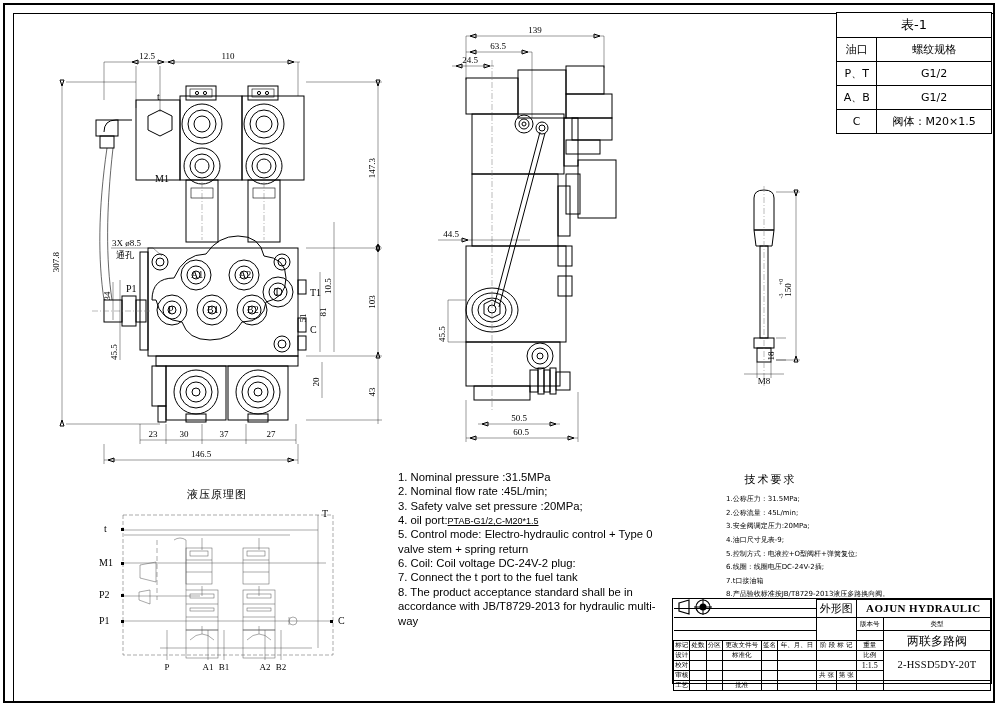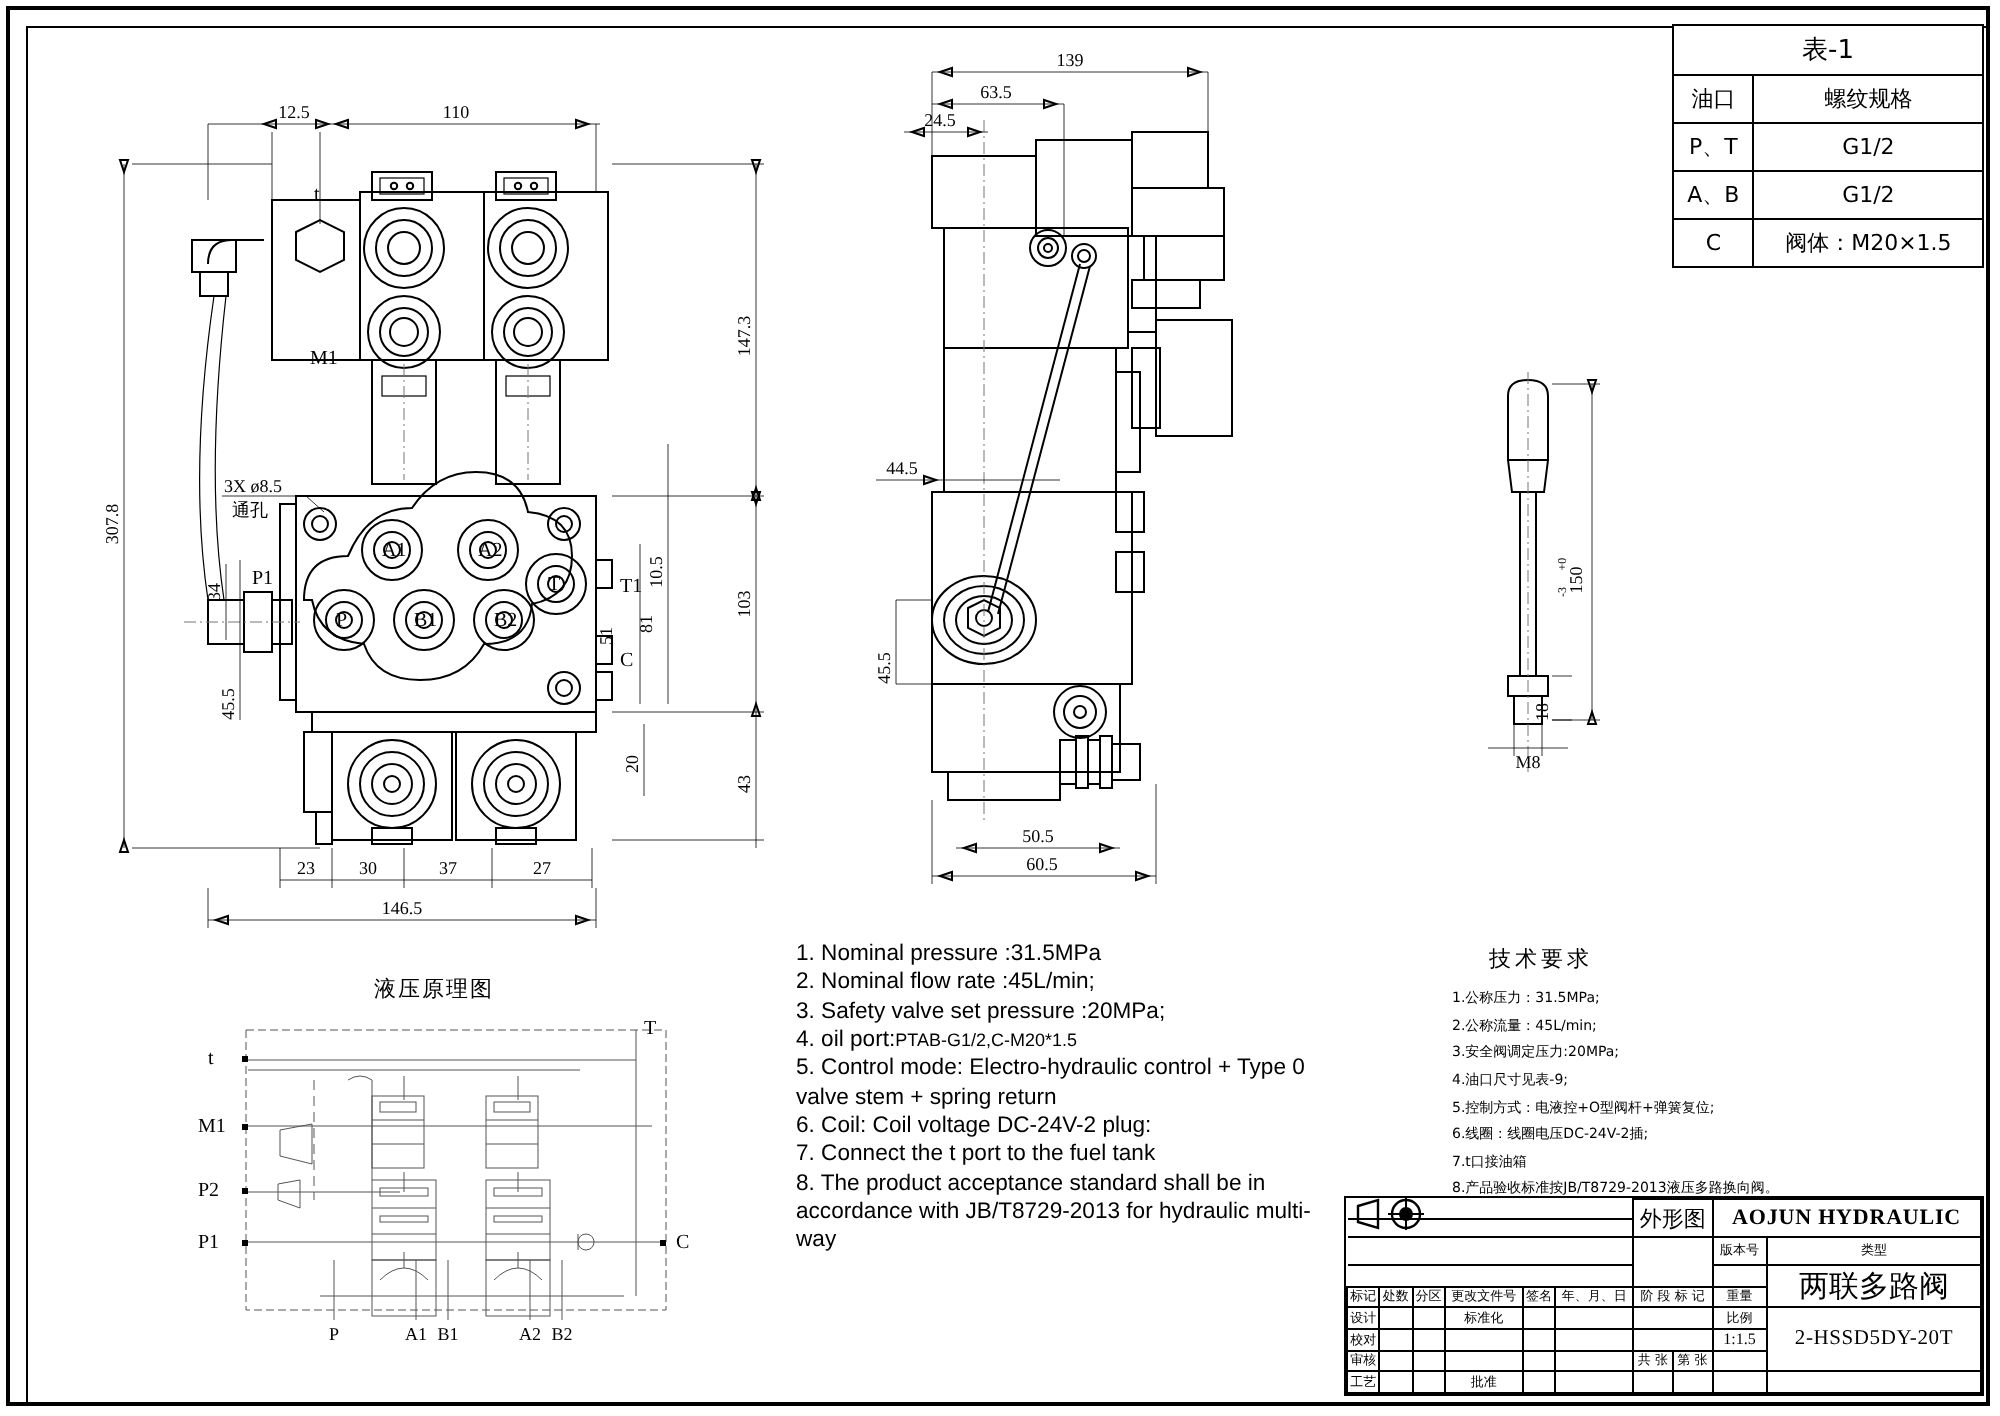--- a/index.html
+++ b/index.html
@@ -21,39 +21,39 @@
   .ctr{stroke:#777;fill:none;stroke-width:.5;stroke-dasharray:6 2 1 2;}
   
   .tbl1{position:absolute;left:836px;top:12px;width:156px;border:1.5px solid #000;
         border-collapse:collapse;background:#fff;}
   .tbl1 td{border:1px solid #000;text-align:center;font-family:"DejaVu Sans",sans-serif;
            font-size:11px;padding:3px 2px;height:17px;}
   .tbl1 .hd{font-size:13px;}
   
   .notes{position:absolute;left:398px;top:470px;width:265px;
          font-family:"Liberation Sans",sans-serif;font-size:11.3px;line-height:1.27;}
-  .notes .sm{font-size:9px;}
+  .notes .sm{font-size:9px;text-decoration:underline;}
   .cnreq{position:absolute;left:678px;top:472px;width:185px;}
   .cnreq .ti{text-align:center;font-family:"DejaVu Sans",sans-serif;font-size:11px;
              letter-spacing:2px;margin-bottom:6px;}
   .cnreq li{font-family:"DejaVu Sans",sans-serif;font-size:7px;line-height:1.95;
             list-style:none;white-space:nowrap;margin-left:48px;}
   .schtitle{position:absolute;left:187px;top:487px;font-family:"DejaVu Sans",sans-serif;
             font-size:11px;letter-spacing:1px;}
   
-  .tb{position:absolute;left:672px;top:598px;width:320px;height:100px;
+  .tb{position:absolute;left:672px;top:598px;width:320px;height:86px;
       border:1.2px solid #000;box-sizing:border-box;background:#fff;}
   .tb table{border-collapse:collapse;width:100%;height:100%;}
   .tb td{border:.8px solid #000;font-family:"DejaVu Sans",sans-serif;font-size:6.5px;
          text-align:center;padding:0;line-height:1;}
   .tb .big{font-size:11px;}
   .tb .brand{font-family:"Liberation Serif",serif;font-size:11px;font-weight:bold;
              letter-spacing:.4px;}
   .tb .mdl{font-family:"Liberation Serif",serif;font-size:10.5px;letter-spacing:.3px;}
-  .tb .pn{font-family:"DejaVu Sans",sans-serif;font-size:15px;}
+  .tb .pn{font-family:"DejaVu Sans",sans-serif;font-size:12px;}
   .tb .sc{font-family:"Liberation Serif",serif;font-size:8px;margin-left:26px;}
 </style>
 </head>
 <body>
 
 <div class="frame">
   <div class="inner"></div>
 </div>
 
 <svg width="1000" height="708">

